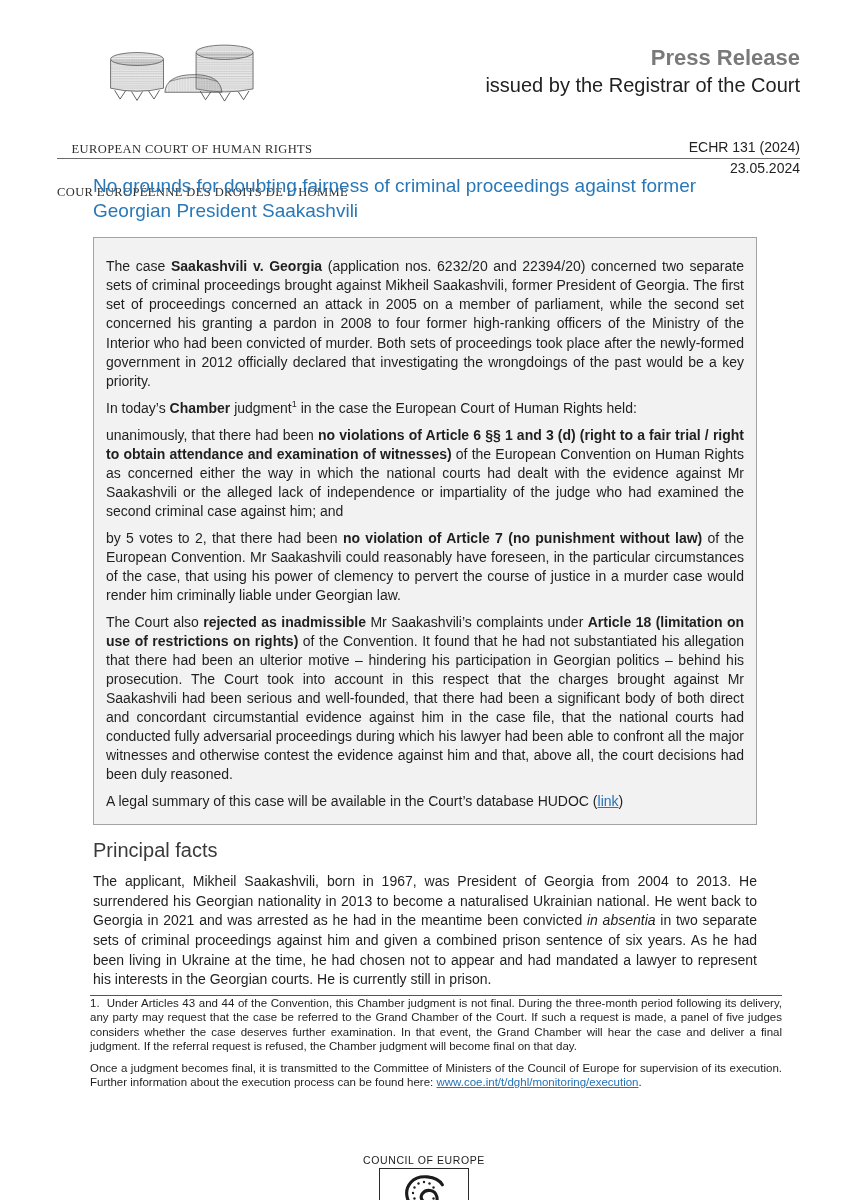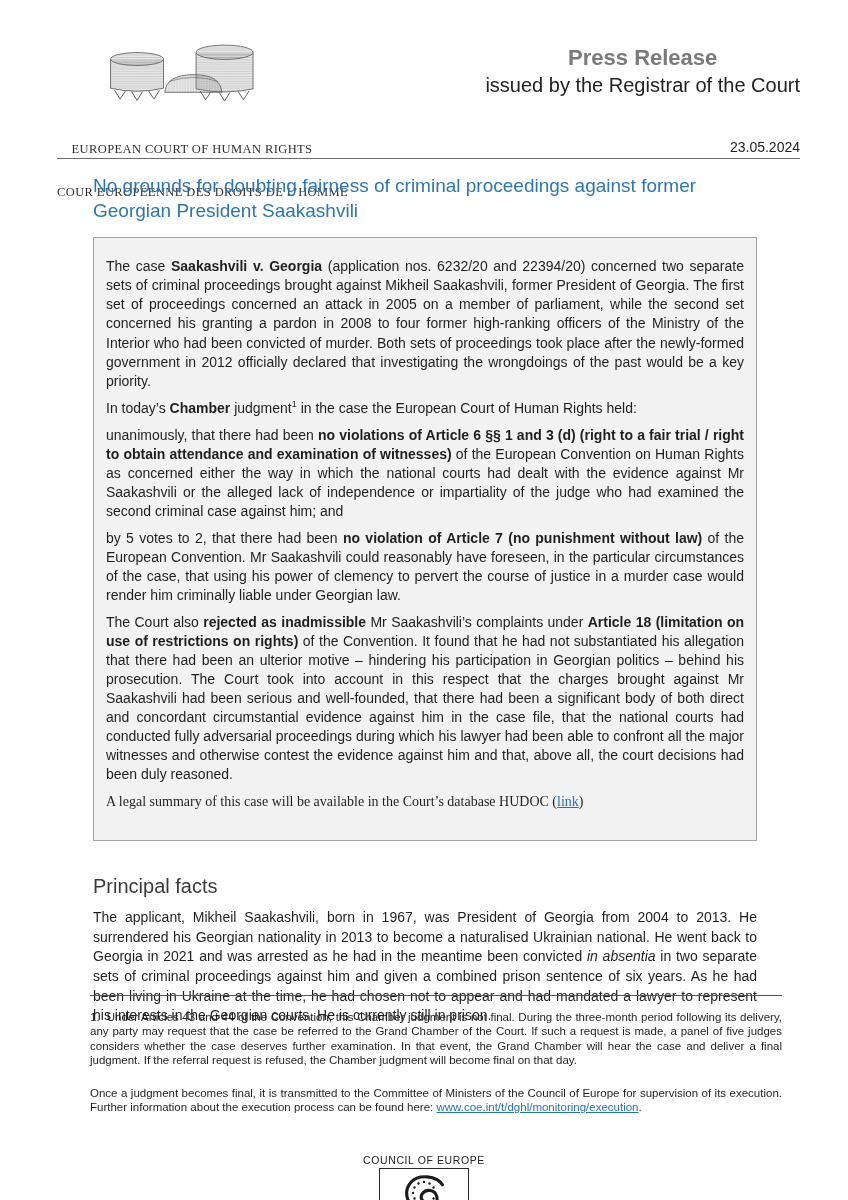--- a/index.html
+++ b/index.html
@@ -10,46 +10,46 @@
     font-family:"Liberation Sans", sans-serif; color:#1f1f1f;
   }
   
   .header { position:absolute; top:38px; left:57px; right:48px;
     display:flex; justify-content:space-between; align-items:flex-start; }
   .logo-block { width:270px; text-align:center; }
   .logo-block svg { display:block; margin:0 auto; }
   .logo-caption { font-family:"Liberation Serif", serif; color:#2f2f2f;
     font-size:12.5px; letter-spacing:0.4px; line-height:1.18; white-space:nowrap;margin-top:28px; }
   .header-right { text-align:right; padding-top:8px; }
-  .press-release { font-size:22px; font-weight:bold; color:var(--press_gray,#7a7a7a); line-height:1.1;text-align:center; }
+  .press-release { font-size:22px; font-weight:bold; color:var(--press_gray,#7a7a7a); line-height:1.1; }
   .issued-by { font-size:20px; color:#222; margin-top:4px; }
   .ref-block { margin-top:40px; font-size:14px; color:#222; line-height:1.5; }
   .header-rule { position:absolute; top:158px; left:57px; right:48px;
     border-top:1.5px solid #6b6b6b; }
   
   .content { position:absolute; top:174px; left:93px; right:91px; }
   .doc-title { color:var(--title_blue,#2878B9); font-size:19px; line-height:1.3;
     text-align:left; margin-bottom:14px; font-weight:normal; }
   .summary-box { border:1px solid #a3a3a3; background:var(--box_bg,#f2f2f2);
     padding:17px 12px 9px 12px; font-size:14px; line-height:1.36; text-align:justify; }
   .summary-box p { margin:8px 0; }
   .summary-box p:first-child { margin-top:2px; }
-  .summary-box p:last-child { margin-bottom:20px;font-family:Liberation Serif, serif; }
+  .summary-box p:last-child { margin-bottom:4px; }
   .b { font-weight:bold; }
   .i { font-style:italic; }
   sup { font-size:9px; vertical-align:super; line-height:0; }
   a.link { color:var(--link_blue,#2472B8); text-decoration:underline; cursor:pointer; }
-  .section-heading { margin-top:34px; margin-bottom:10px; font-size:20px;
+  .section-heading { margin-top:14px; margin-bottom:10px; font-size:20px;
     font-weight:normal; color:#3a3a3a; }
   .body-para { font-size:14px; line-height:1.4; text-align:justify; }
   
   .footnotes { position:absolute; top:995px; left:90px; right:66px;
-    border-top:1px solid #555; padding-top:14px;
+    border-top:1px solid #555; 
     font-size:11.5px; line-height:1.26; text-align:justify; color:#1f1f1f; }
-  .footnotes p + p { margin-top:18px; }
+  .footnotes p + p { margin-top:7px; }
   
   .coe-block { position:absolute; top:1154px; left:0; right:0; text-align:center; }
   .coe-caption { font-size:10.5px; letter-spacing:0.6px; color:#222;
     font-family:"Liberation Sans", sans-serif; }
   .coe-box { width:90px; height:50px; border:1.5px solid #2a2a2a; margin:2px auto;
     display:flex; align-items:center; justify-content:center; background:#fff; }
 </style>
 </head>
 <body>
 
@@ -79,20 +79,21 @@
         <path d="M90 80 Q92 54 133 54 Q172 54 174 80 Z" fill="url(#vlines)" stroke="#4d4d4d" stroke-width="1.1"></path>
         <path d="M96 64 Q133 52 168 64" fill="none" stroke="#4d4d4d" stroke-width="0.8"></path>
       </svg>
       <div class="logo-caption">EUROPEAN COURT OF HUMAN RIGHTS</div>
       <div class="logo-caption">COUR EUROPÉENNE DES DROITS DE L’HOMME</div>
     </div>
     <div class="header-right">
       <div class="press-release">Press Release</div>
       <div class="issued-by">issued by the Registrar of the Court</div>
       <div class="ref-block">
+        <div>ECHR 131 (2024)</div>
         <div>23.05.2024</div>
       </div>
     </div>
   </div>
   <div class="header-rule"></div>
 
   <div class="content">
     <h1 class="doc-title">
       <span>No grounds for doubting fairness of criminal proceedings against former</span><br>
       <span>Georgian President Saakashvili</span>

